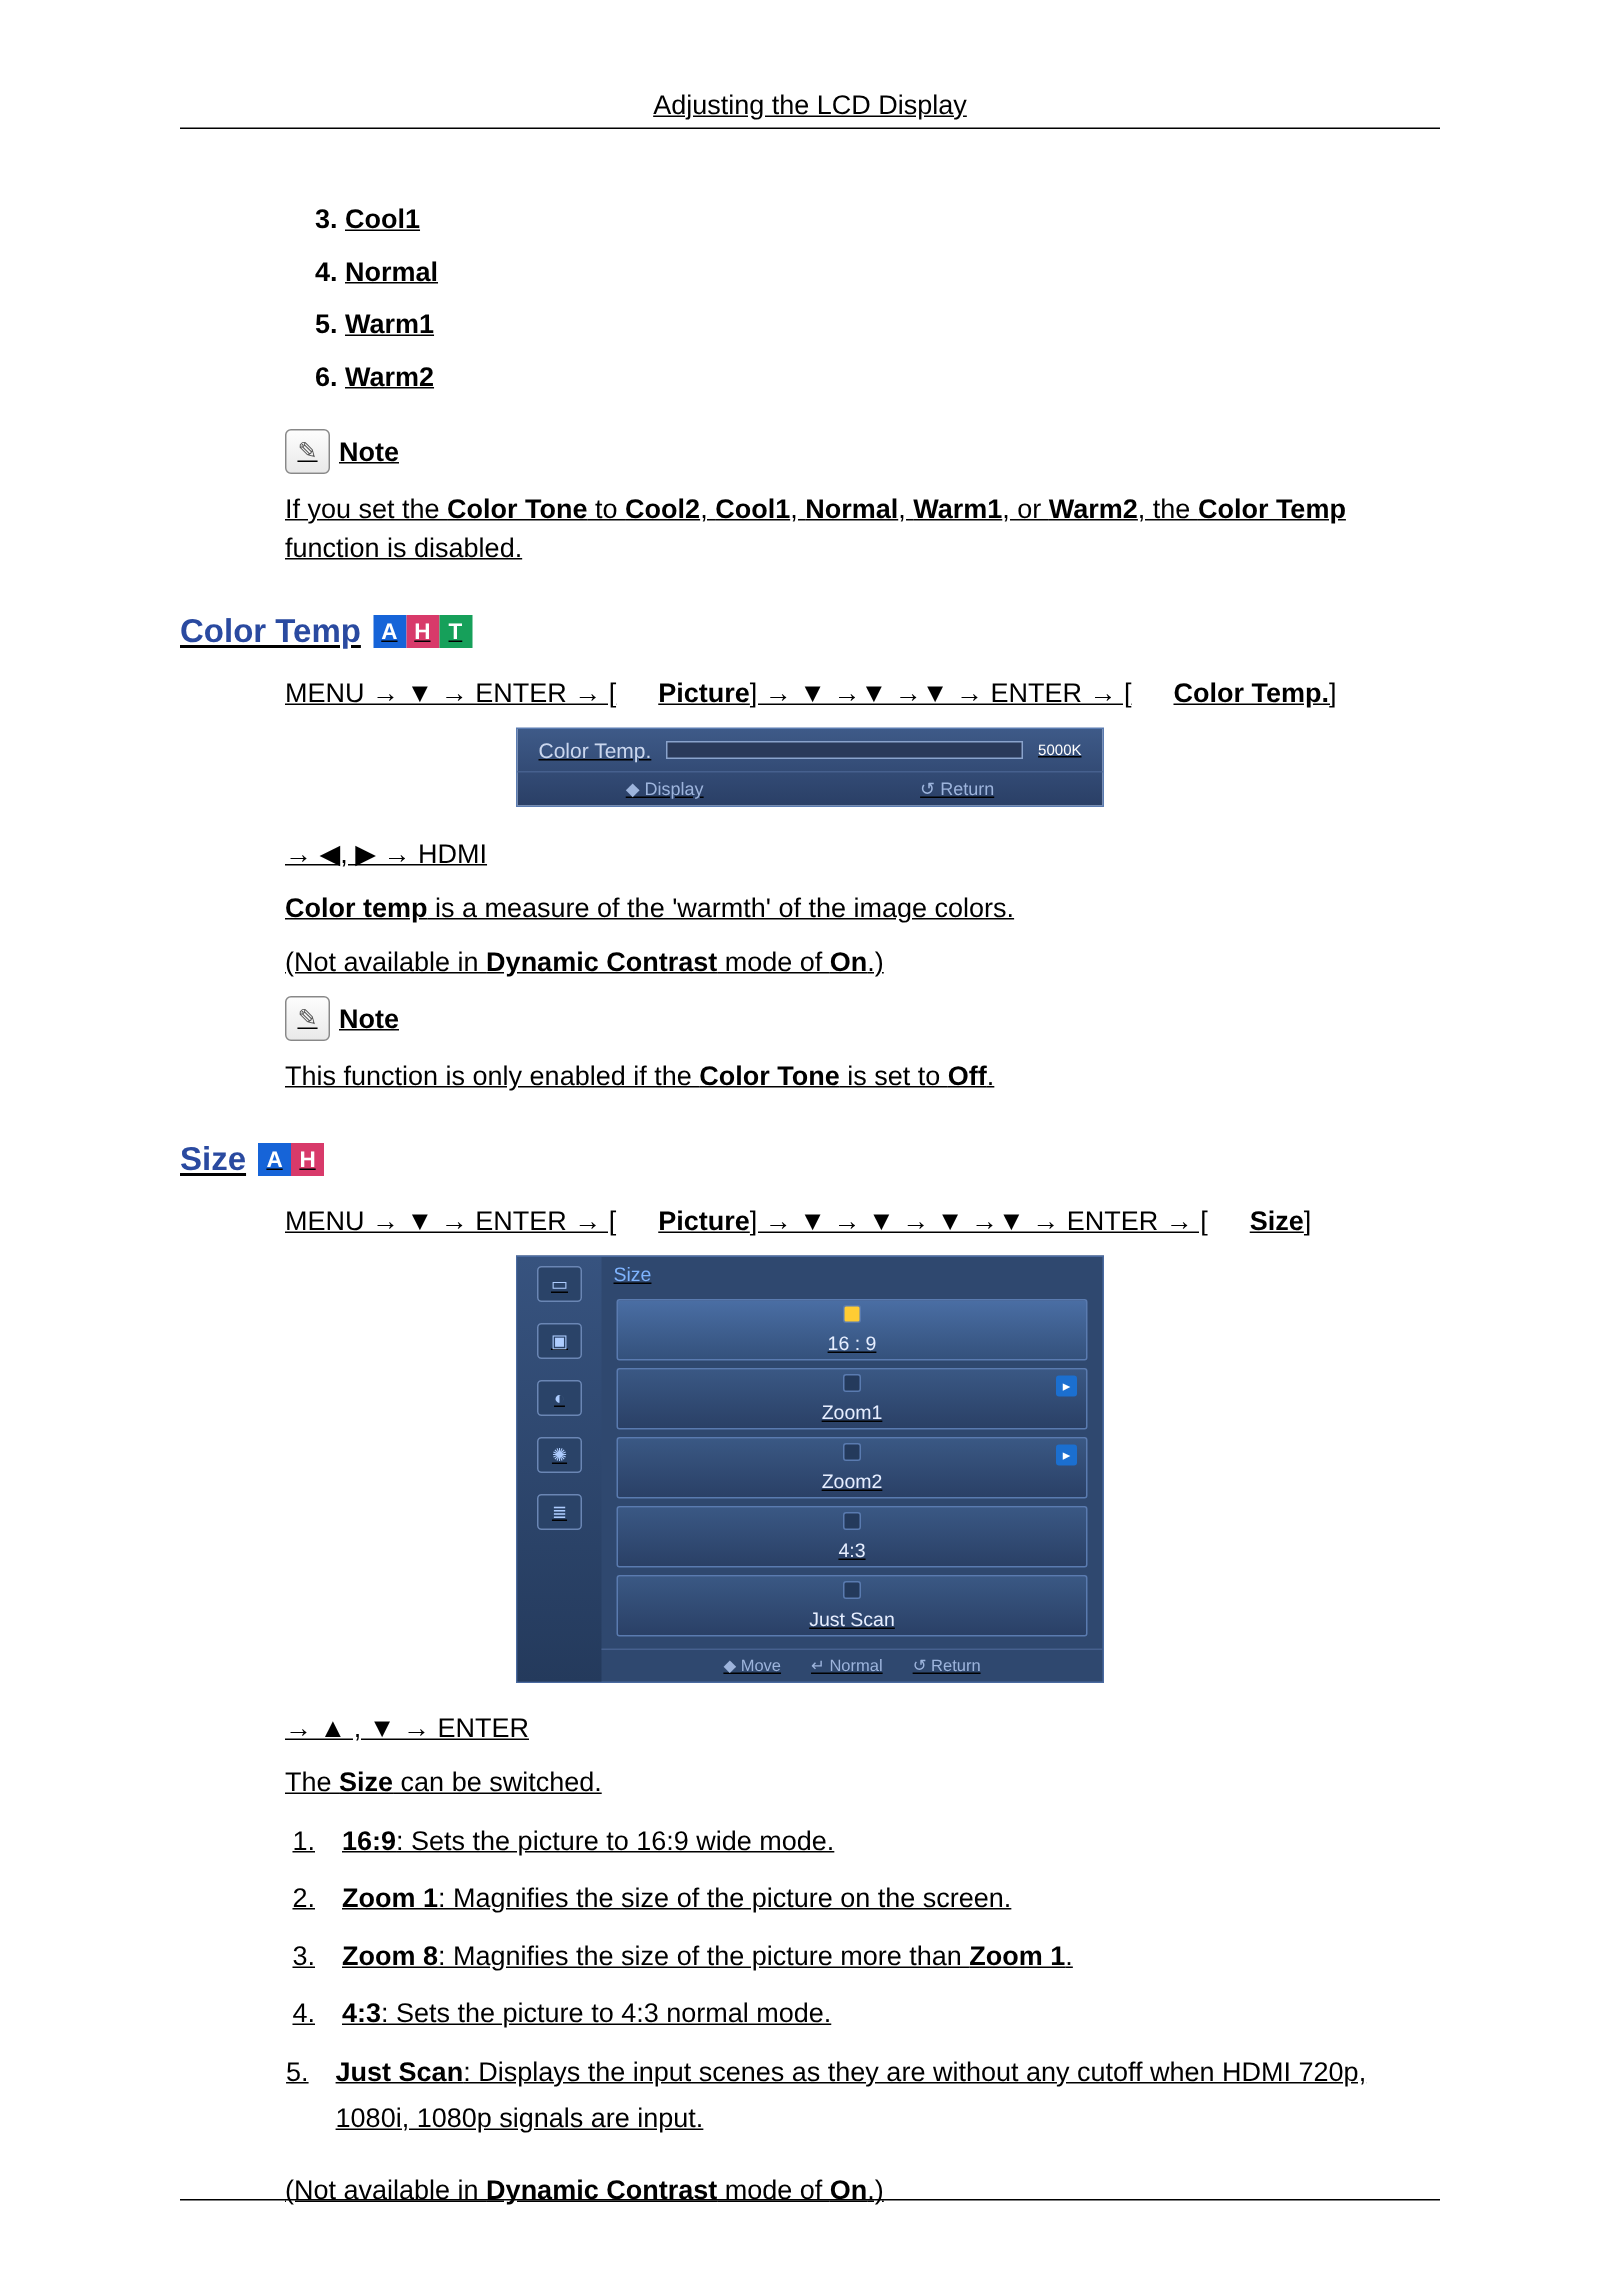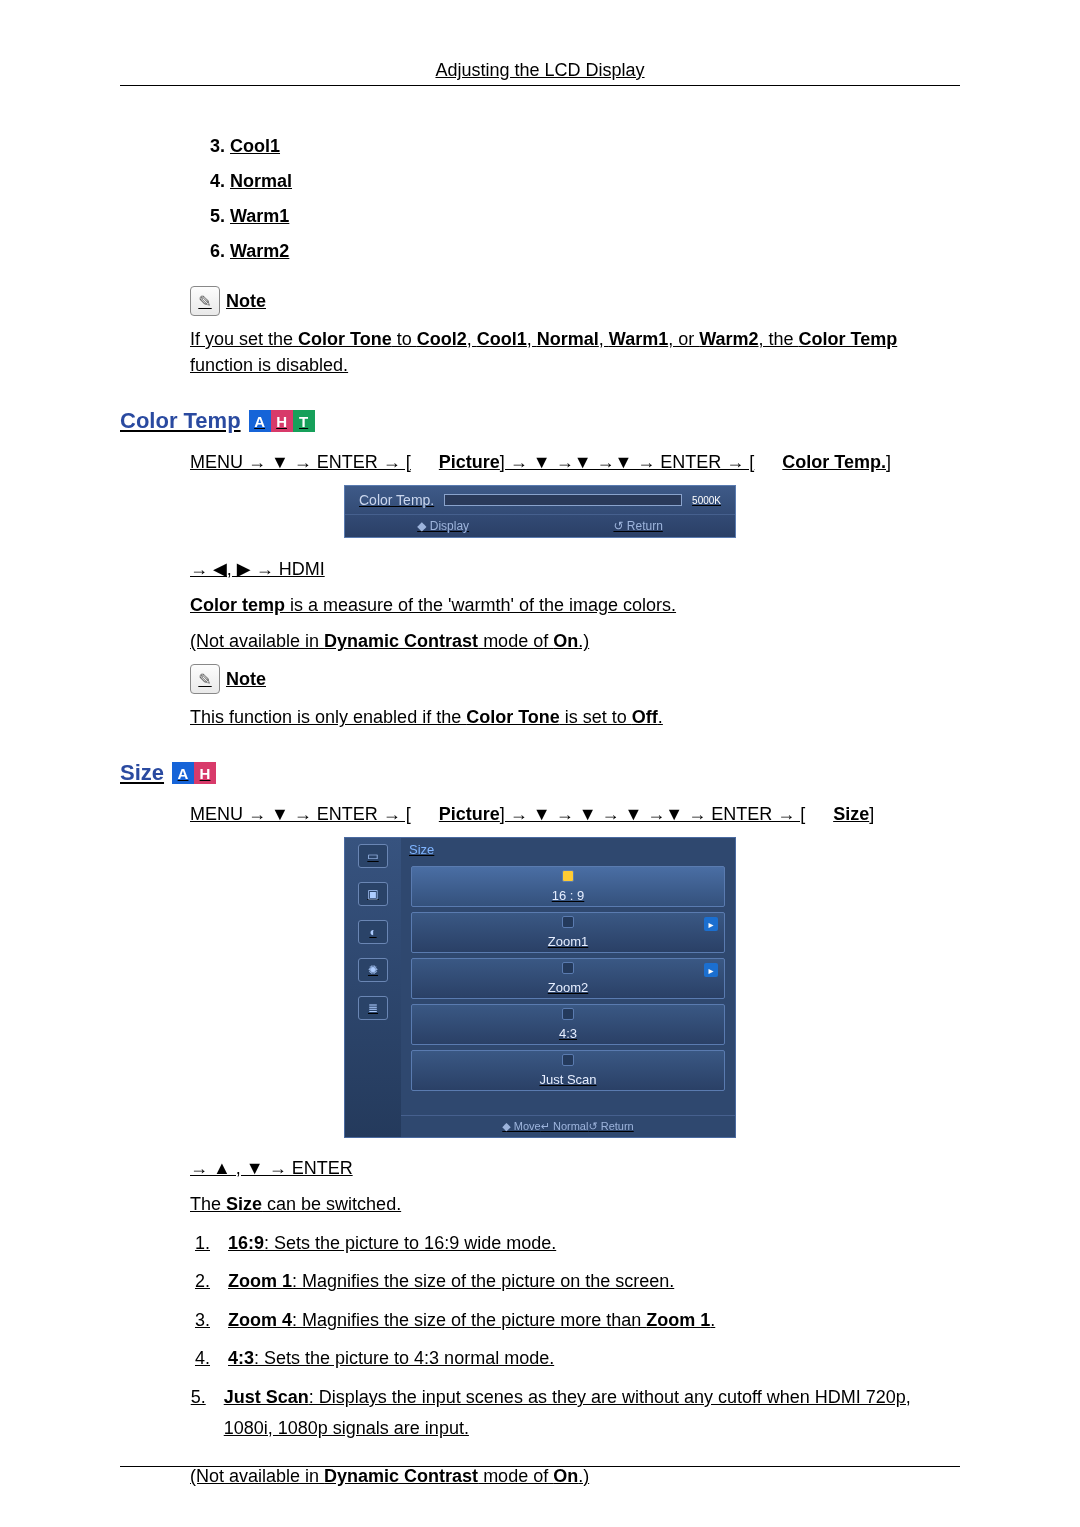--- a/index.html
+++ b/index.html
@@ -28,21 +28,21 @@
   .osd-size{display:flex;background:#2f486f;border:1px solid #4a6aa0;}
   .osd-size .side{width:56px;background:linear-gradient(#37537f,#243a5c);display:flex;flex-direction:column;align-items:center;padding:6px 0;gap:14px;}
   .osd-size .side .ico{width:28px;height:22px;border:1px solid #6a86b4;border-radius:3px;background:#2a4368;display:flex;align-items:center;justify-content:center;font-size:12px;color:#aecdff;}
   .osd-size .main{flex:1;padding:0;}
   .osd-size .title{font-size:13px;color:#7fb4ff;padding:4px 8px;}
   .osd-size .opt{margin:5px 10px;padding:3px 8px;font-size:13px;color:#e6eeff;background:linear-gradient(#3a5884,#2a4066);border:1px solid #5a7bb0;border-radius:2px;display:flex;align-items:center;gap:6px;position:relative;flex-direction:column;}
   .osd-size .opt .bullet{width:10px;height:10px;border-radius:2px;background:#243a5c;border:1px solid #5a7bb0;}
   .osd-size .opt.sel{background:linear-gradient(#4a6ea4,#34517c);}
   .osd-size .opt.sel .bullet{background:#ffcc33;}
   .osd-size .opt .chev{position:absolute;right:6px;top:4px;width:14px;height:14px;background:#1b6fd0;border-radius:2px;color:#fff;font-size:10px;display:flex;align-items:center;justify-content:center;}
-  .osd-size .footer{padding:4px 0;font-size:11px;color:#9db4dc;display:flex;justify-content:center;border-top:1px solid #46608e;margin-top:24px;}
+  .osd-size .footer{padding:4px 0;font-size:11px;color:#9db4dc;display:flex;justify-content:center;gap:20px;border-top:1px solid #46608e;margin-top:8px;}
   .size-list{margin:10px 0 20px 70px;font-size:18px;line-height:1.7;}
   .size-list .row{display:flex;gap:18px;margin:8px 0;}
   .size-list .n{width:20px;text-align:right;}
   .ftr{position:absolute;left:120px;right:120px;bottom:60px;border-top:1px solid #000;}
 </style>
 </head>
 <body>
 
 <div class="page">
   <div class="hdr">Adjusting the LCD Display</div>
@@ -149,21 +149,21 @@
       <div class="row">
         <div class="n">1.</div>
         <div><b>16:9</b>: Sets the picture to 16:9 wide mode.</div>
       </div>
       <div class="row">
         <div class="n">2.</div>
         <div><b>Zoom 1</b>: Magnifies the size of the picture on the screen.</div>
       </div>
       <div class="row">
         <div class="n">3.</div>
-        <div><b>Zoom 4</b>: Magnifies the size of the picture more than <b>Zoom 1</b>.</div>
+        <div><b>Zoom 8</b>: Magnifies the size of the picture more than <b>Zoom 1</b>.</div>
       </div>
       <div class="row">
         <div class="n">4.</div>
         <div><b>4:3</b>: Sets the picture to 4:3 normal mode.</div>
       </div>
       <div class="row">
         <div class="n">5.</div>
         <div><b>Just Scan</b>: Displays the input scenes as they are without any cutoff when HDMI 720p, 1080i, 1080p signals are input.</div>
       </div>
     </div>

